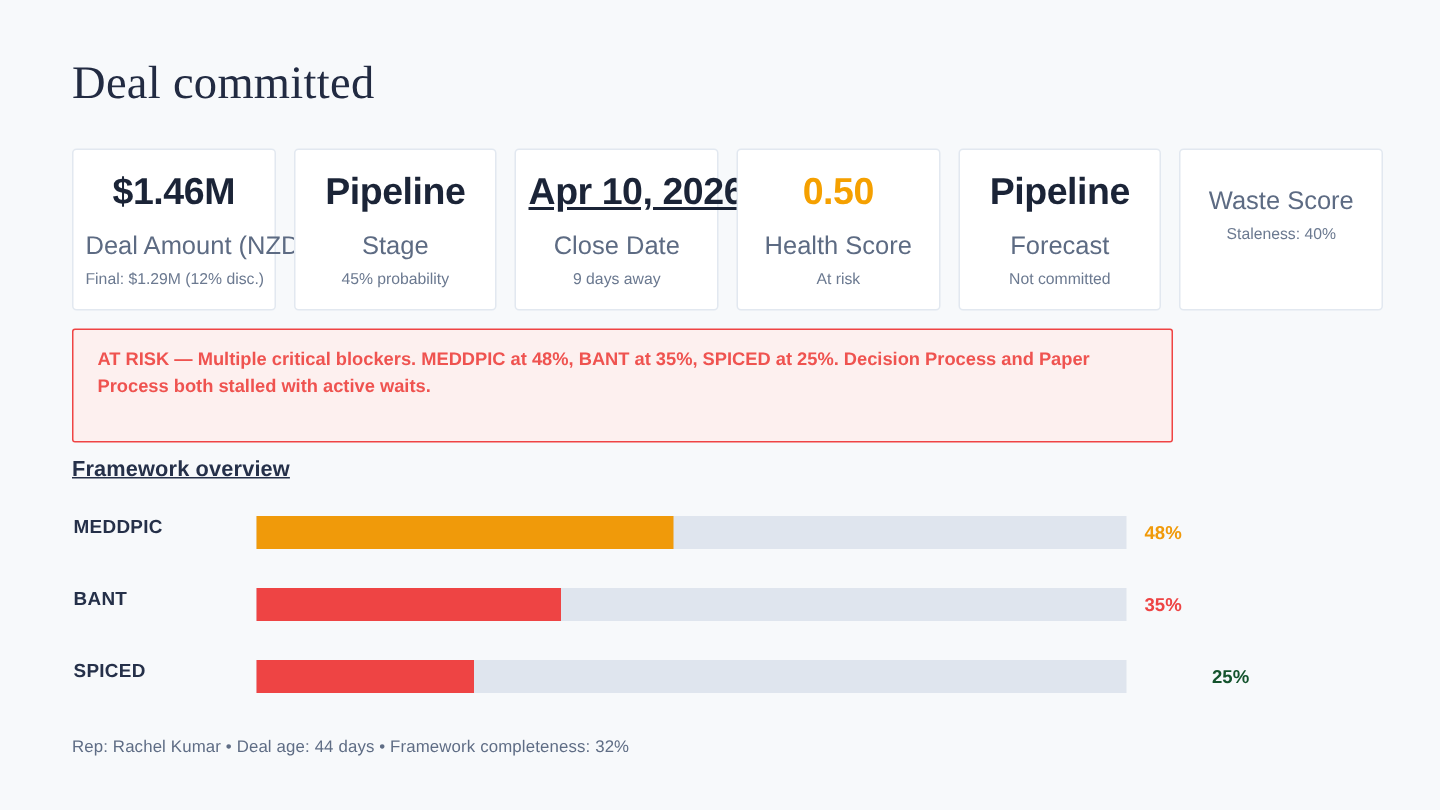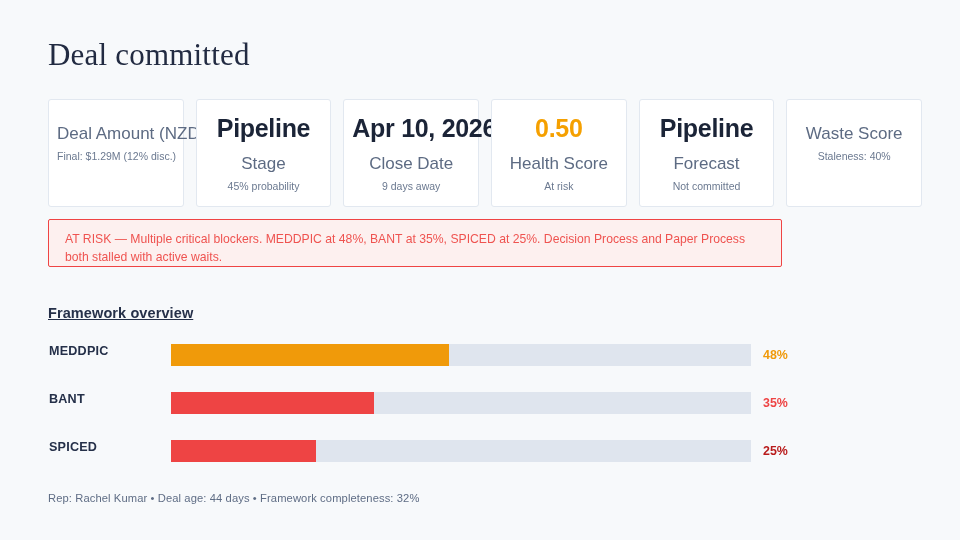--- a/index.html
+++ b/index.html
@@ -81,21 +81,22 @@
   
   .alert {
     position: absolute;
     left: 48px;
     top: 219px;
     width: 734px;
     box-sizing: border-box;
     border: 1.5px solid #ef4444;
     background: #fdf0ef;
     border-radius: 2px;
-    padding: 11px 16px 0 16px;
+    padding: 11px 16px 28px 16px;
+    font-weight: bold;
   }
   .alert-text {
     font-size: 12.2px;
     line-height: 1.45;
     color: #ef5350;
   }
 
   
   .section-title {
     position: absolute;
@@ -164,32 +165,33 @@
 </head>
 <body style="background: rgb(247, 249, 251);">
 
 <div class="page">
 
   <div class="page-title">Deal committed</div>
 
   <div class="cards">
 
     <div class="card">
+      <div class="card-value" style="color: rgb(27, 36, 55);">$1.46M</div>
       <div class="card-label">Deal Amount (NZD)</div>
       <div class="card-sub">Final: $1.29M (12% disc.)</div>
     </div>
 
     <div class="card">
       <div class="card-value" style="color: rgb(27, 36, 55);">Pipeline</div>
       <div class="card-label">Stage</div>
       <div class="card-sub">45% probability</div>
     </div>
 
     <div class="card">
-      <div class="card-value" style="color: rgb(27, 36, 55);">Apr 10, 2026</div>
+      <div class="card-value" style="color: rgb(27, 36, 55); text-decoration: underline;">Apr 10, 2026</div>
       <div class="card-label">Close Date</div>
       <div class="card-sub">9 days away</div>
     </div>
 
     <div class="card">
       <div class="card-value amber" style="color: rgb(245, 160, 0);">0.50</div>
       <div class="card-label">Health Score</div>
       <div class="card-sub">At risk</div>
     </div>
 
@@ -228,20 +230,20 @@
         <div class="bar-fill" style="width: 35%; background: rgb(238, 68, 68);"></div>
       </div>
       <div class="bar-pct" style="color: rgb(238, 68, 68);">35%</div>
     </div>
 
     <div class="bar-row">
       <div class="bar-label">SPICED</div>
       <div class="bar-track" style="background: rgb(223, 229, 238);">
         <div class="bar-fill" style="width: 25%; background: rgb(238, 68, 68);"></div>
       </div>
-      <div class="bar-pct" style="color: #b91c1c;">25%</div>
+      <div class="bar-pct" style="color: #14532d; margin-left: 45px;">25%</div>
     </div>
 
   </div>
 
   <div class="footer">Rep: Rachel Kumar  •  Deal age: 44 days  •  Framework completeness: 32%</div>
 
 </div>
 
 </body></html>

